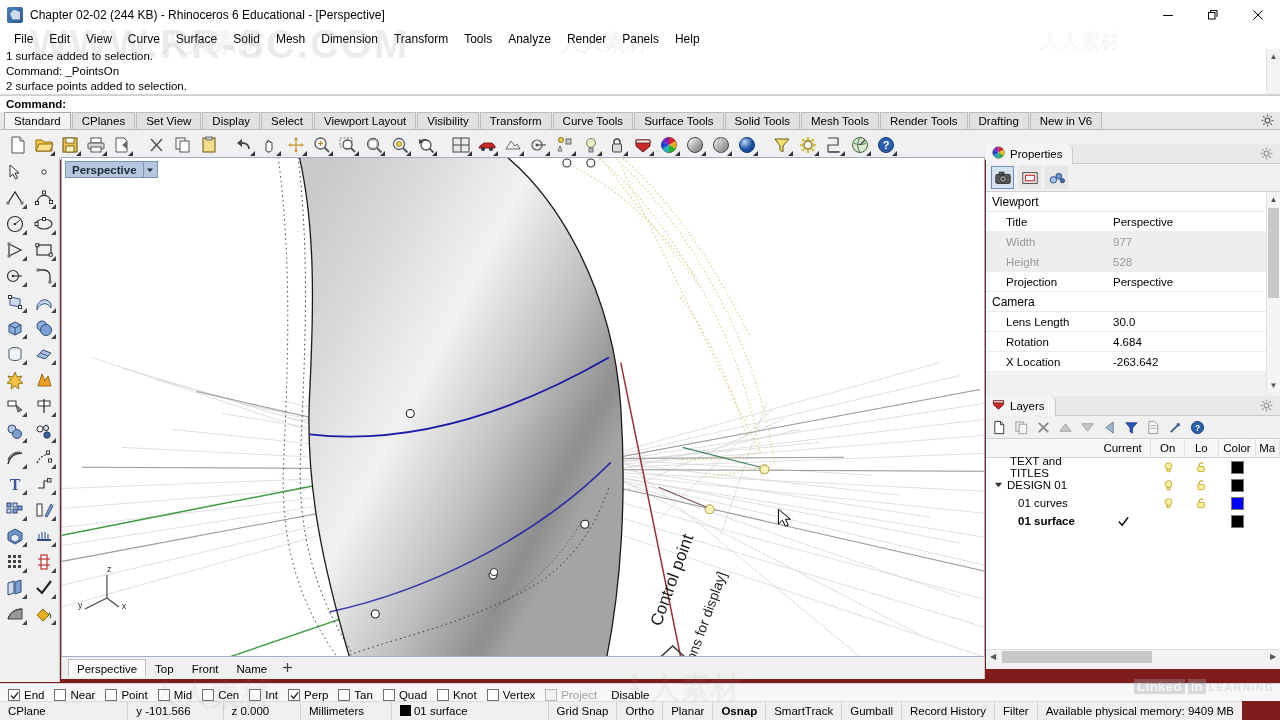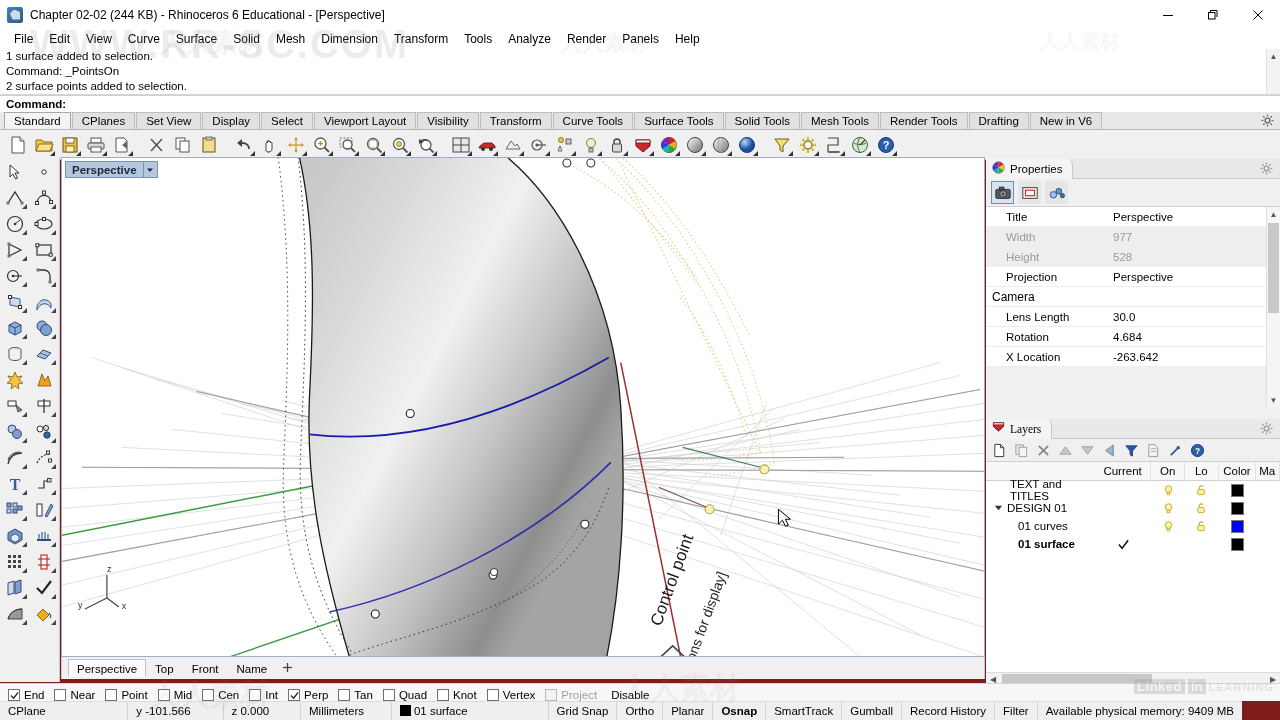--- a/index.html
+++ b/index.html
@@ -138,21 +138,21 @@
   }
   .vptab {
     height: 18px; line-height: 18px; padding: 0 8px; font-size: 11.5px;
     background: #f0f0f0; color: #000; border: 1px solid transparent;
   }
   .vptab.active { background: #fbfbfb; border: 1px solid #c0c0c0; border-bottom-color:#fbfbfb; }
   .vptab.plus { font-size: 12px; color: #444; padding: 0 5px; }
 
   
   .rightpanel {
-    position: absolute; left: 986px; top: 159px; width: 294px; height: 525px;
+    position: absolute; left: 986px; top: 144px; width: 294px; height: 525px;
     background: #f0f0f0;
   }
   .panel-header {
     height: 20px; background: #e9e9e9; display: flex; align-items: center;
     border-bottom: 1px solid #c9c9c9; position: relative;
   }
   .panel-tab {
     height: 20px; display: flex; align-items: center; gap: 5px; padding: 0 10px 0 6px;
     background: #f4f4f4; border-right: 1px solid #c9c9c9;
     border-top-right-radius: 6px;
@@ -1099,20 +1099,21 @@
         <svg width="18" height="18" viewBox="0 0 20 20">
           <circle cx="6" cy="12" r="3.6" fill="#9ec0ee" stroke="#2f4c7a" stroke-width="1"></circle>
           <circle cx="12" cy="8" r="3.2" fill="#6a92cf" stroke="#2f4c7a" stroke-width="1"></circle>
           <circle cx="16" cy="13" r="2.4" fill="#3f6bab" stroke="#2f4c7a" stroke-width="1"></circle>
         </svg>
       </div>
     </div>
 
     <div style="position:relative; height:200px;">
       <div class="proptable" style="margin-right:14px;">
+        <div class="grp-row">Viewport</div>
 
         <div class="prop-row">
           <div class="k">Title</div>
           <div class="v">Perspective</div>
         </div>
         <div class="prop-row dim">
           <div class="k">Width</div>
           <div class="v">977</div>
         </div>
         <div class="prop-row dim">
@@ -1139,21 +1140,21 @@
           <div class="v">-263.642</div>
         </div>
       </div>
       <div class="prop-scroll">
         <div class="a">▲</div>
         <div class="thumb"></div>
         <div class="a b">▼</div>
       </div>
     </div>
 
-    <div class="panel-header" style="margin-top:12px;font-family:Liberation Serif, serif;">
+    <div class="panel-header" style="margin-top:4px;">
       <div class="panel-tab">
         <span>
           <svg width="13" height="13" viewBox="0 0 14 14">
             <path d="M1.5 3h11v4l-5.5 5-5.5-5z" fill="#cc2a2a" stroke="#6a1010" stroke-width="0.9"></path>
             <path d="M1.5 3h11v2.2h-11z" fill="#f2f2f2" stroke="#6a1010" stroke-width="0.7"></path>
           </svg>
         </span>
         <span class="nm">Layers</span>
       </div>
       <div class="panel-gear">

